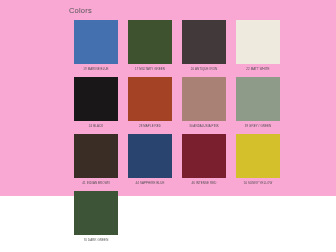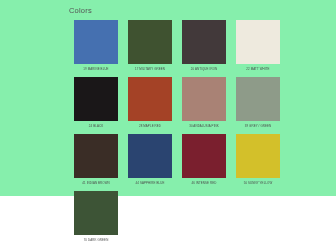--- a/index.html
+++ b/index.html
@@ -10,21 +10,21 @@
     width: 336px;
     height: 252px;
     background: #ffffff;
     font-family: "Liberation Sans", sans-serif;
     overflow: hidden;
   }
   .page {
     position: relative;
     width: 336px;
     height: 196px;
-    background: #86efac;
+    background: #f9a8d4;
     box-sizing: border-box;
   }
   .page-title {
     position: absolute;
     left: 69px;
     top: 6px;
     font-size: 7.5px;
     color: #555555;
     letter-spacing: 0.2px;
     line-height: 10px;

